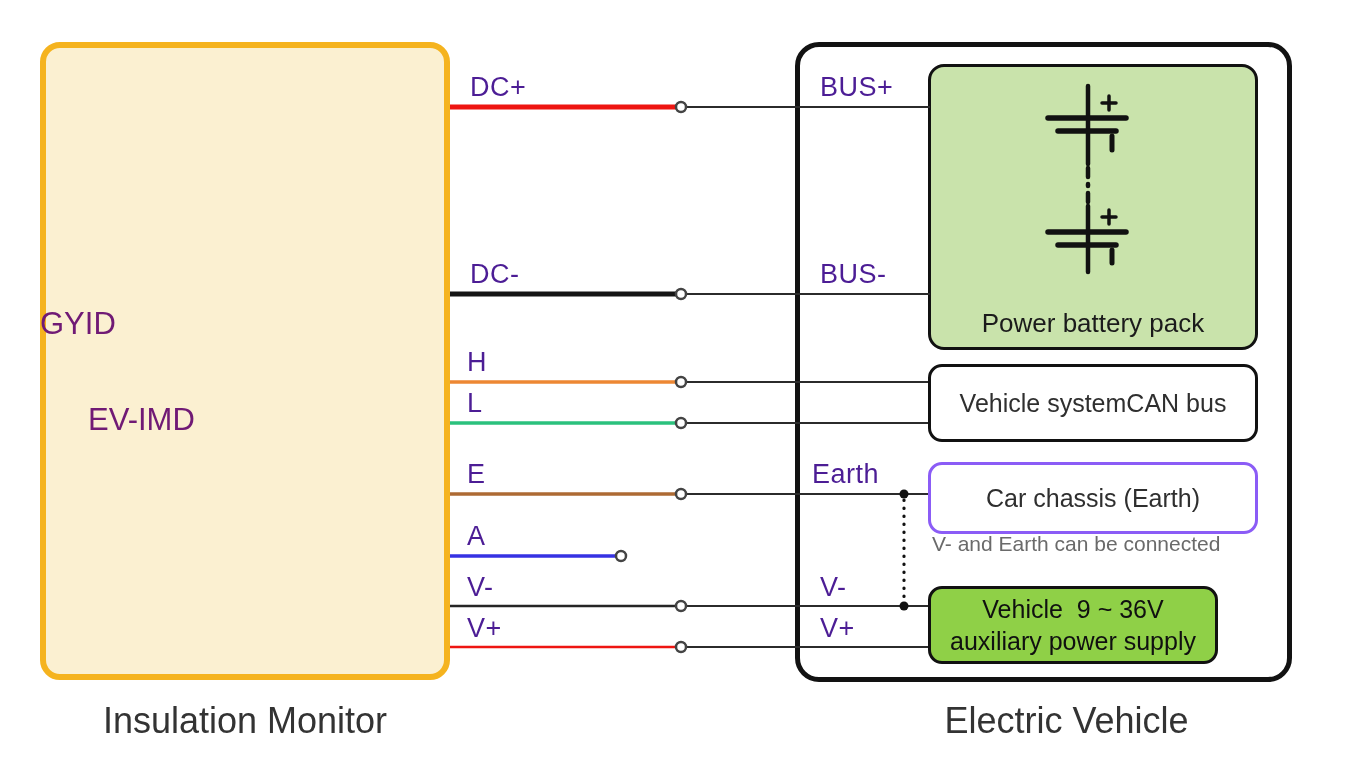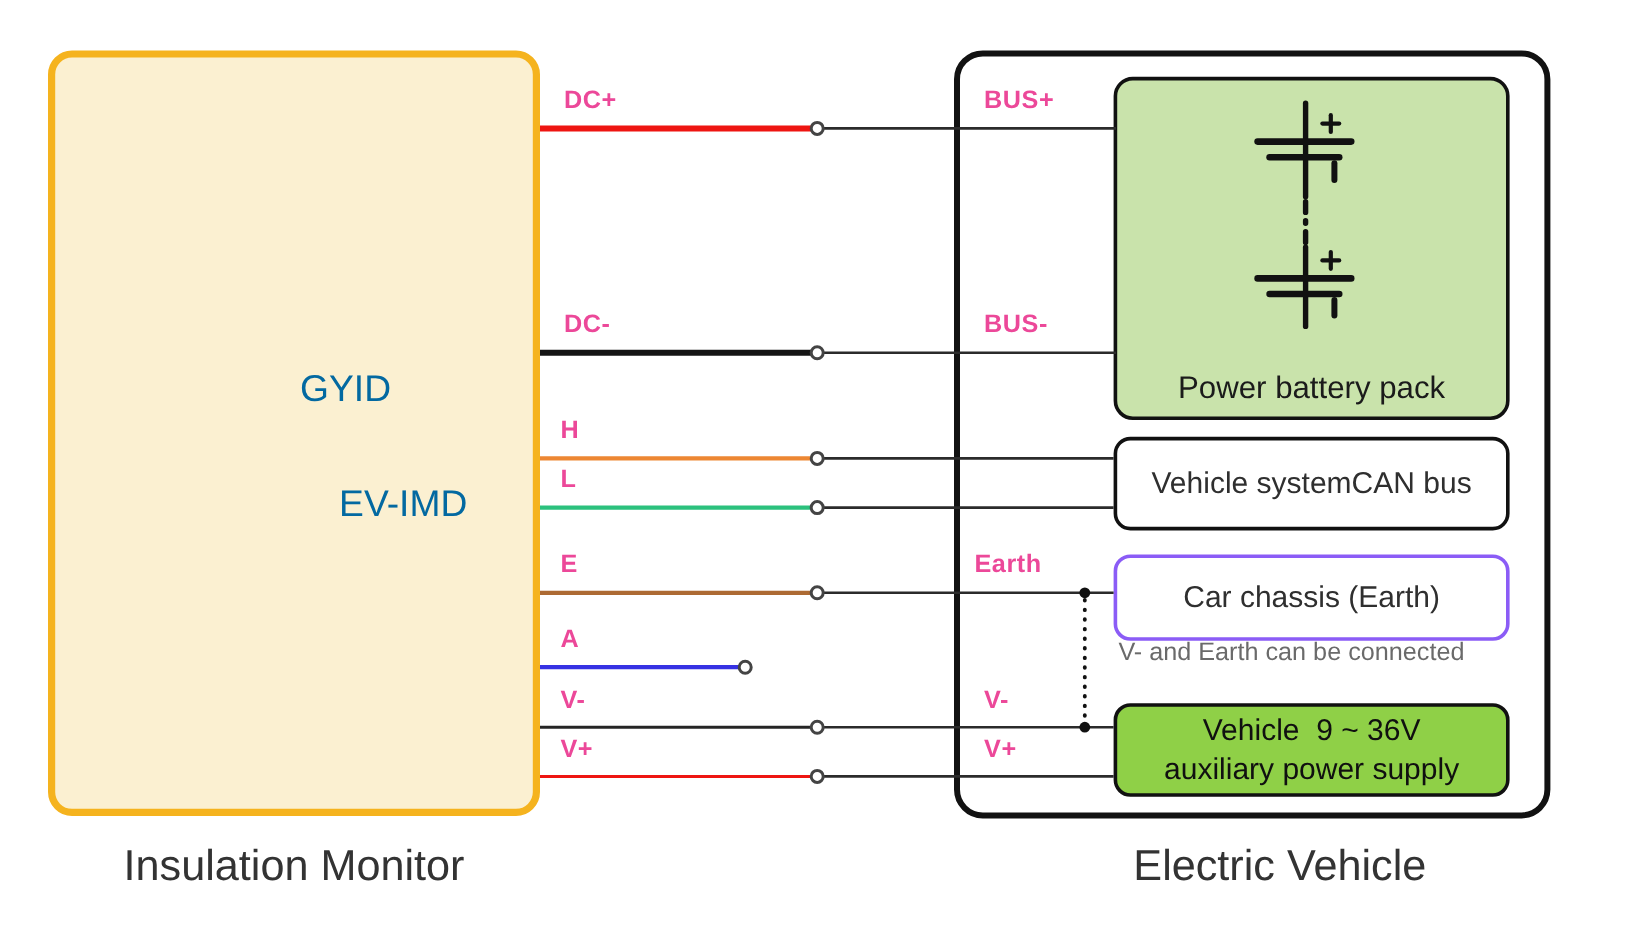--- a/index.html
+++ b/index.html
@@ -32,33 +32,33 @@
     display:flex;flex-direction:row;justify-content:center;align-items:center;
     font-size:25px;line-height:1.32;color:#2f2f2f;text-align:center;
   }
   .chassis-box{
     left:928px;top:462px;width:330px;height:72px;
     background:#ffffff;border:3px solid #8b5cf6;border-radius:14px;z-index:2;
     display:flex;justify-content:center;align-items:center;
     font-size:25px;color:#2f2f2f;text-align:center;
   }
   .aux-box{
-    left:928px;top:586px;width:330px;height:78px;
+    left:928px;top:586px;width:290px;height:78px;
     background:#8fd047;border:3px solid #111;border-radius:14px;z-index:2;
     display:flex;flex-direction:column;justify-content:center;align-items:center;
     font-size:25px;line-height:1.3;color:#101010;text-align:center;
   }
   .ws-pre{white-space:pre-wrap;}
   
   .monitor-title{
-    left:40px;width:496px;text-align:center;font-size:31px;color:#0369a1;z-index:4;
+    left:40px;width:496px;font-size:31px;color:#701a75;z-index:4;
   }
   
   .pin-label,.terminal-label{
-    font-size:21px;color:#ec4899;z-index:4;letter-spacing:0.5px;font-weight:bold;
+    font-size:27px;color:#4c1d95;z-index:4;letter-spacing:0.5px;
   }
   
   .caption{
     top:700px;text-align:center;font-size:36px;color:#333;z-index:4;
   }
   .note-text{
     left:932px;top:530px;width:330px;font-size:21px;line-height:1.35;
     color:#6a6a6a;z-index:4;
   }
   .wires-svg{position:absolute;left:0;top:0;z-index:3;pointer-events:none;}

